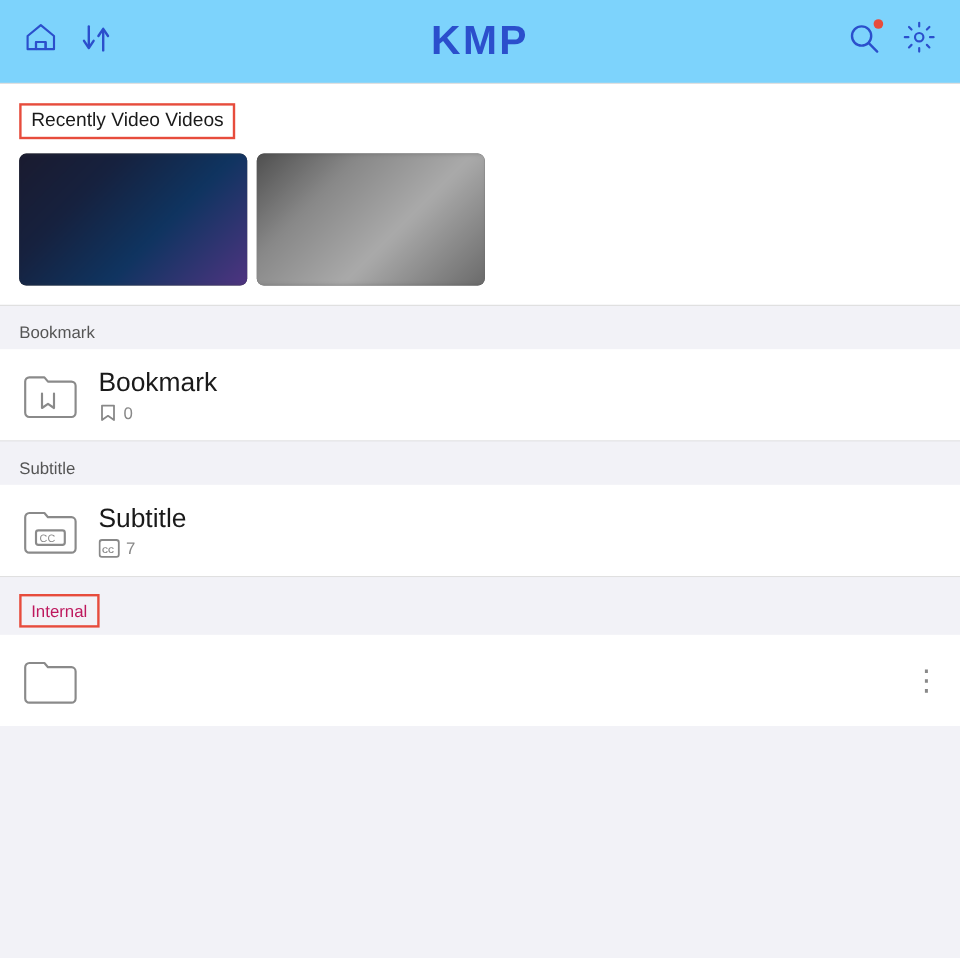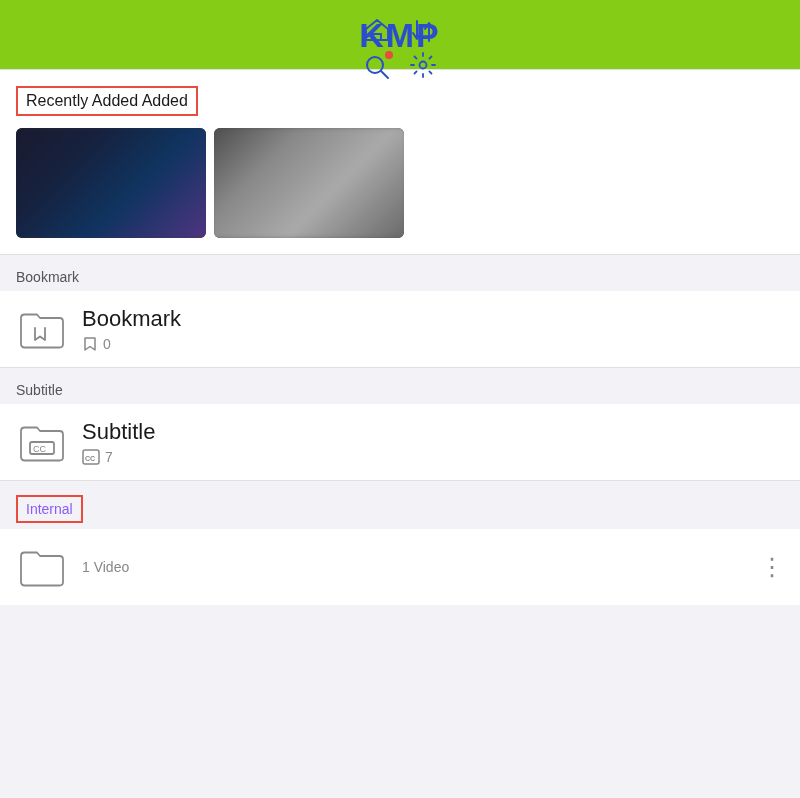--- a/index.html
+++ b/index.html
@@ -13,27 +13,26 @@
       height: 798px;
       background: #f2f2f7;
       font-family: -apple-system, BlinkMacSystemFont, 'Helvetica Neue', Arial, sans-serif;
       overflow: hidden;
     }
 
     
     .header {
       width: 100%;
       height: 70px;
-      background: #84cc16;
+      background: #7dd3fc;
       display: flex;
       align-items: center;
       justify-content: space-between;
-      padding: 16px 20px;
+      padding: 0 20px;
       border-bottom: 1px solid #e0e0e0;
-      flex-direction: column;
     }
 
     .header-left {
       display: flex;
       align-items: center;
       gap: 18px;
     }
 
     .header-icon {
       color: #2b4fcc;
@@ -185,21 +184,21 @@
     }
 
     
     .internal-label-wrap {
       background: #f2f2f7;
       padding: 14px 16px 6px 16px;
     }
 
     .internal-label {
       font-size: 14px;
-      color: #8b5cf6;
+      color: #be185d;
       font-weight: 400;
       border: 2px solid #e74c3c;
       display: inline-block;
       padding: 4px 8px;
     }
 
     .sort-icon {
       font-size: 22px;
       color: #2b4fcc;
     }
@@ -244,21 +243,21 @@
         <circle cx="14" cy="14" r="3.5"></circle>
         <path d="M14 2v3M14 23v3M2 14h3M23 14h3M5.5 5.5l2.1 2.1M20.4 20.4l2.1 2.1M22.5 5.5l-2.1 2.1M7.6 20.4l-2.1 2.1"></path>
       </svg>
     </div>
   </div>
 </div>
 
 <div class="content">
 
   <div class="recently-section">
-    <div class="recently-label">Recently Added Added</div>
+    <div class="recently-label">Recently Video Videos</div>
     <div class="thumbnails-row">
       <div class="thumbnail">
         <div class="thumbnail-blur-1"></div>
       </div>
       <div class="thumbnail">
         <div class="thumbnail-blur-2"></div>
       </div>
     </div>
   </div>
 
@@ -316,19 +315,18 @@
     <div class="internal-label-wrap">
       <div class="internal-label">Internal</div>
     </div>
     <div class="list-item">
       <div class="list-item-icon">
         <svg width="46" height="42" viewBox="0 0 46 42" fill="none" stroke="#8a8a8a" stroke-width="1.8" stroke-linecap="round" stroke-linejoin="round">
           <path d="M2 10C2 8 3.5 6.5 5.5 6.5H18L21 10H40.5C42.5 10 44 11.5 44 13.5V36C44 38 42.5 39.5 40.5 39.5H5.5C3.5 39.5 2 38 2 36V10Z"></path>
         </svg>
       </div>
       <div class="list-item-content">
-        <div class="list-item-subtitle">1 Video</div>
       </div>
       <div class="list-item-action">⋮</div>
     </div>
   </div>
 
 </div>
 
 </body></html>

